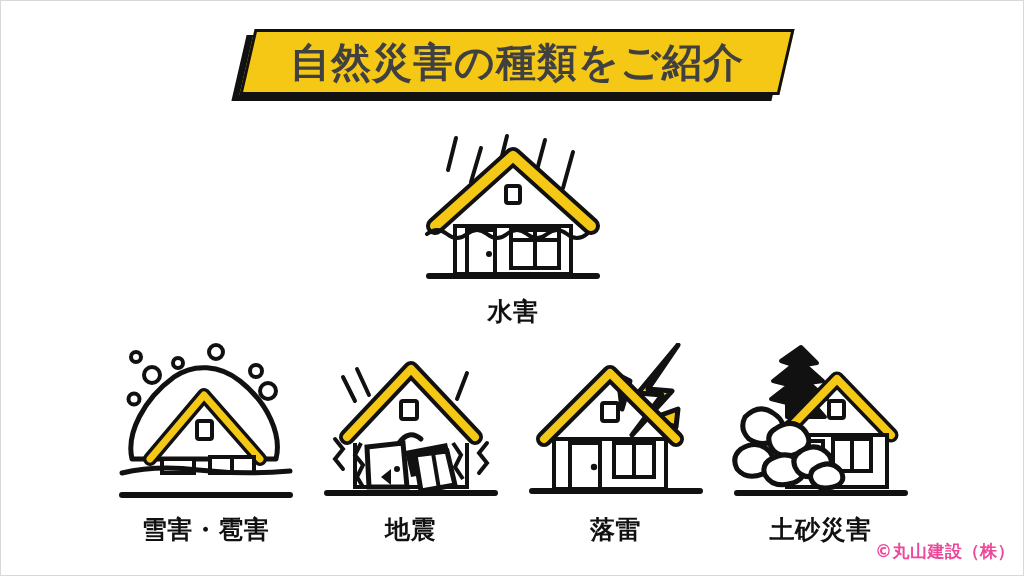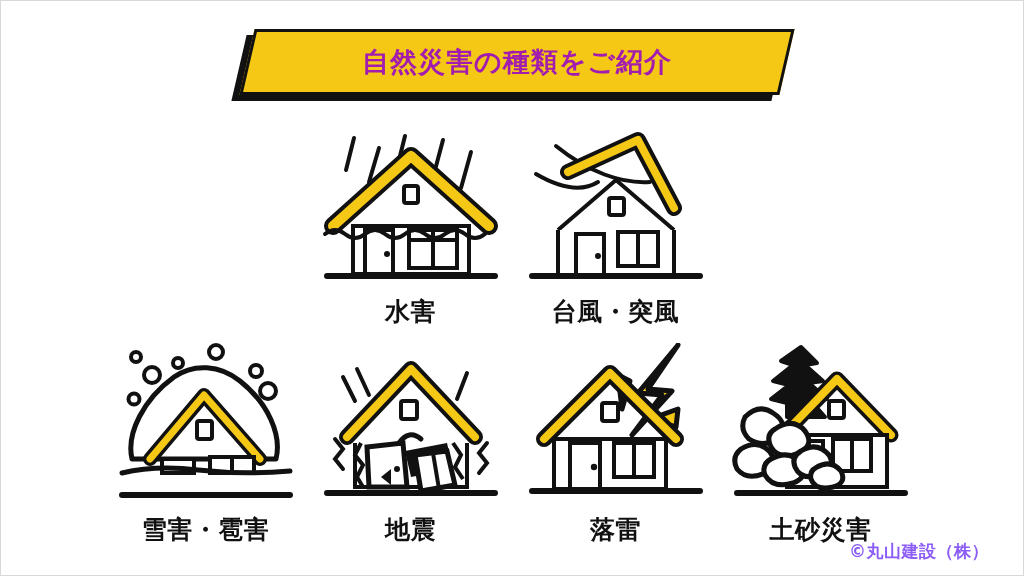--- a/index.html
+++ b/index.html
@@ -42,23 +42,23 @@
   .banner{
     background:#F5C816;
     border:3px solid #111111;
     box-sizing:border-box;
   }
   .banner-text{
     position:absolute;
     left:246px;top:6px;
     width:540px;height:66px;
     display:flex;align-items:center;justify-content:center;
-    font-size:27px;
+    font-size:40px;
     font-weight:700;
-    color:#a21caf;
+    color:#404040;
     letter-spacing:1px;
     white-space:nowrap;
   }
 
   
   .grid{
     position:absolute;
     left:0;top:112px;
     width:1024px;
     display:flex;
@@ -89,24 +89,24 @@
     font-weight:700;
     color:#111111;
     letter-spacing:0.5px;
     white-space:nowrap;
     line-height:1.1;
   }
 
   
   .credit{
     position:absolute;
-    right:34px;bottom:12px;
+    right:8px;bottom:12px;
     font-size:17px;
     font-weight:700;
-    color:#8b5cf6;
+    color:#ec4899;
     letter-spacing:0.5px;
     white-space:nowrap;
   }
 </style>
 </head>
 <body>
 
 <div class="page">
 
   <div class="banner-wrap">
@@ -145,40 +145,20 @@
 
           <path d="M4 104 q10 -8 20 0 t20 0 t20 0 t20 0 t20 0 t20 0 t20 0 t20 0" fill="none" stroke="#111" stroke-width="4" stroke-linecap="round"></path>
 
           <line x1="6" y1="146" x2="174" y2="146" stroke="#111" stroke-width="6" stroke-linecap="round"></line>
         </svg>
         <div class="caption">水害</div>
       </div>
 
 
 
-      <div class="cell">
-        <svg class="art" viewBox="0 0 180 160">
-
-          <path d="M10 44 C34 58 56 62 72 52" fill="none" stroke="#111" stroke-width="4" stroke-linecap="round"></path>
-          <path d="M30 16 C62 42 96 54 124 52" fill="none" stroke="#111" stroke-width="4" stroke-linecap="round"></path>
-
-          <path d="M42 42 L112 10 L148 78" fill="none" stroke="#111" stroke-width="16" stroke-linejoin="round" stroke-linecap="round"></path>
-          <path d="M42 42 L112 10 L148 78" fill="none" stroke="#F5C816" stroke-width="8" stroke-linejoin="round" stroke-linecap="round"></path>
-
-          <path d="M32 100 L90 50 L148 100" fill="none" stroke="#111" stroke-width="4" stroke-linejoin="round"></path>
-          <path d="M32 100 L32 146 L148 146 L148 100" fill="#fff" stroke="#111" stroke-width="4" stroke-linejoin="round"></path>
-          <rect x="50" y="104" width="28" height="42" fill="#fff" stroke="#111" stroke-width="4"></rect>
-          <circle cx="72" cy="126" r="3" fill="#111"></circle>
-          <rect x="92" y="102" width="40" height="34" fill="#fff" stroke="#111" stroke-width="4"></rect>
-          <line x1="112" y1="102" x2="112" y2="136" stroke="#111" stroke-width="4"></line>
-          <rect x="83" y="68" width="15" height="17" rx="2" fill="#fff" stroke="#111" stroke-width="4"></rect>
-          <line x1="6" y1="146" x2="174" y2="146" stroke="#111" stroke-width="6" stroke-linecap="round"></line>
-        </svg>
-        <div class="caption">台風・突風</div>
-      </div>
     </div>
 
     <div class="row row-2">
 
       <div class="cell">
         <svg class="art" viewBox="0 0 180 165">
 
           <g fill="#fff" stroke="#111" stroke-width="4">
             <circle cx="20" cy="14" r="5"></circle>
             <circle cx="36" cy="32" r="8"></circle>

